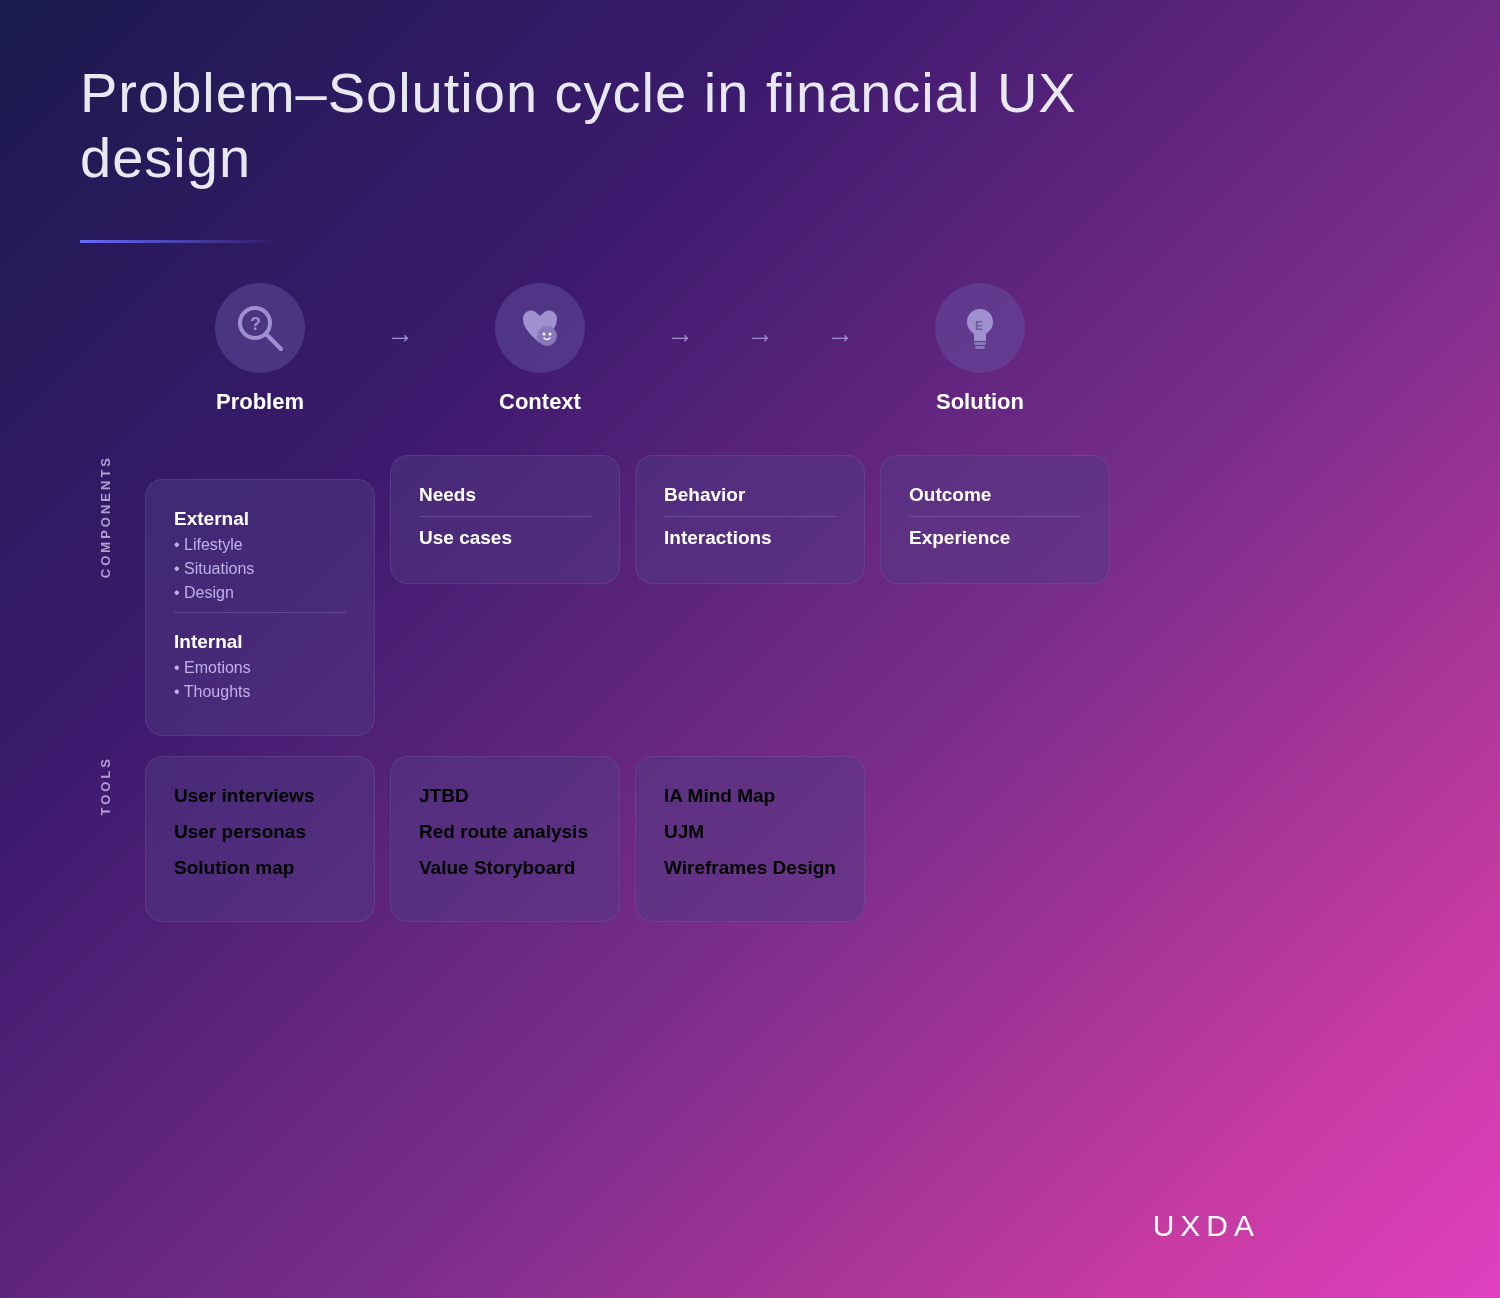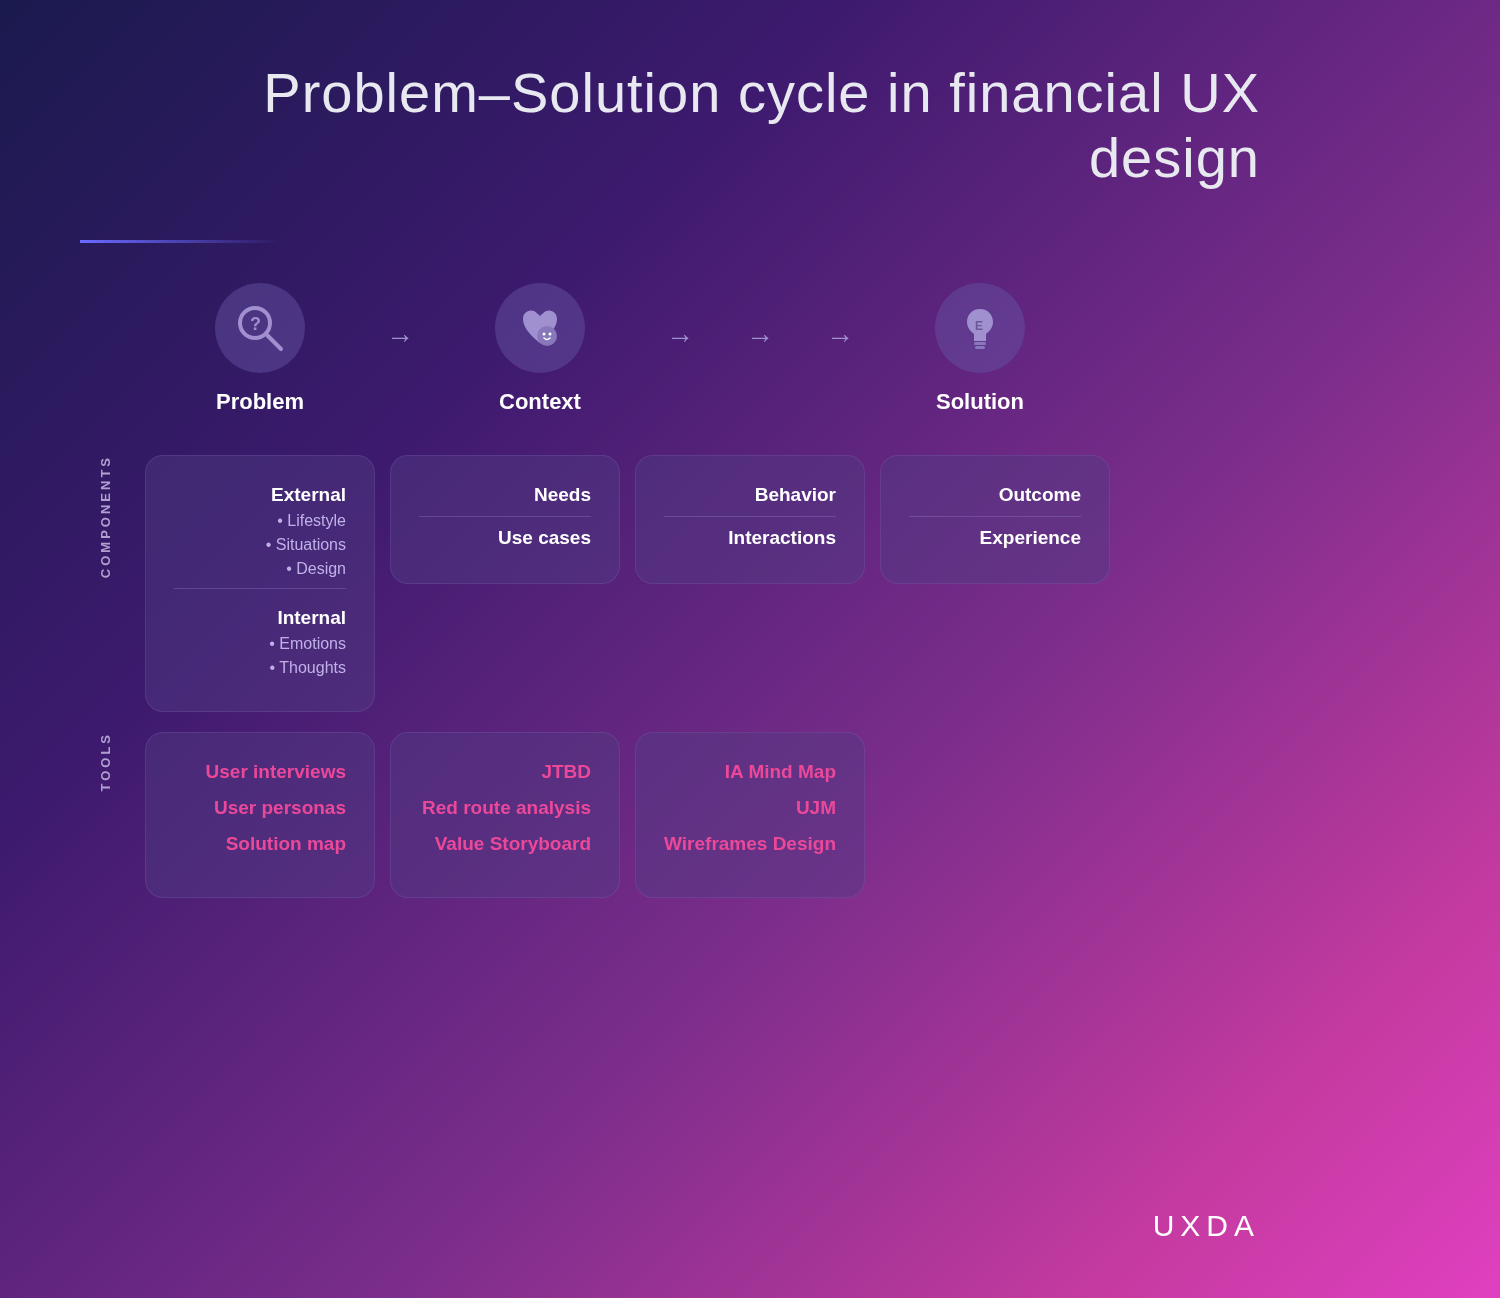--- a/index.html
+++ b/index.html
@@ -11,21 +11,20 @@
       font-family: 'Segoe UI', Arial, sans-serif;
       overflow: hidden;
       position: relative;
     }
 
     .page-container {
       width: 1340px;
       height: 1298px;
       padding: 60px 80px 60px 80px;
       position: relative;
-      text-align: right;
     }
 
     .page-title {
       color: #e8e8f0;
       font-size: 56px;
       font-weight: 300;
       letter-spacing: 1px;
       margin-bottom: 50px;
     }
 
@@ -113,20 +112,21 @@
       background: rgba(80, 60, 130, 0.45);
       border-radius: 18px;
       padding: 28px 28px;
       border: 1px solid rgba(150, 120, 200, 0.2);
     }
 
     
     .card-context {
       grid-column: 2;
       grid-row: 1;
+      margin-top: 24px;
     }
     .card-motives {
       grid-column: 3;
       grid-row: 1;
     }
     .card-actions {
       grid-column: 4;
       grid-row: 1;
     }
     .card-solution {
@@ -171,21 +171,21 @@
       margin: 10px 0;
     }
 
     .card-item {
       color: #c0b0e8;
       font-size: 16px;
       margin-bottom: 6px;
     }
 
     .card-item-bold {
-      color: #ec4899;
+      color: #000000;
       font-size: 19px;
       font-weight: 700;
       margin-bottom: 14px;
       display: block;
     }
 
     .internal-section {
       margin-top: 18px;
     }
 

